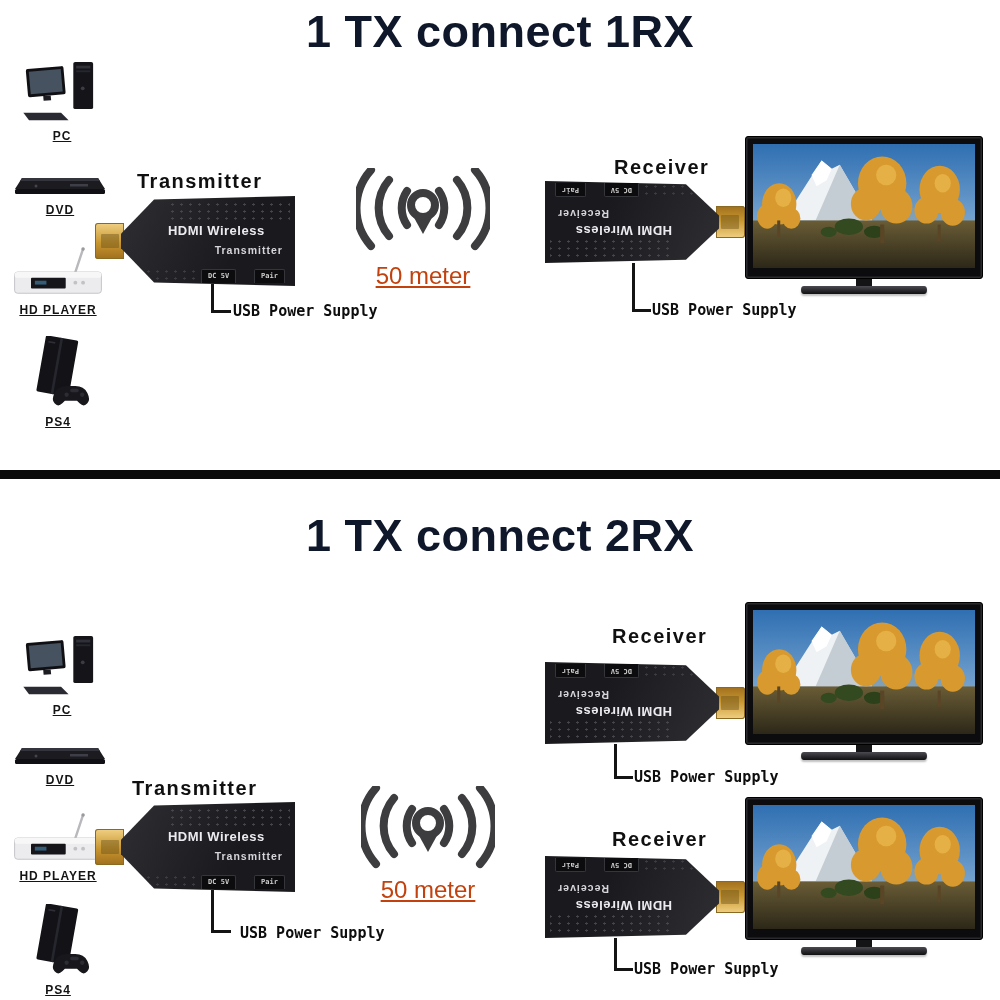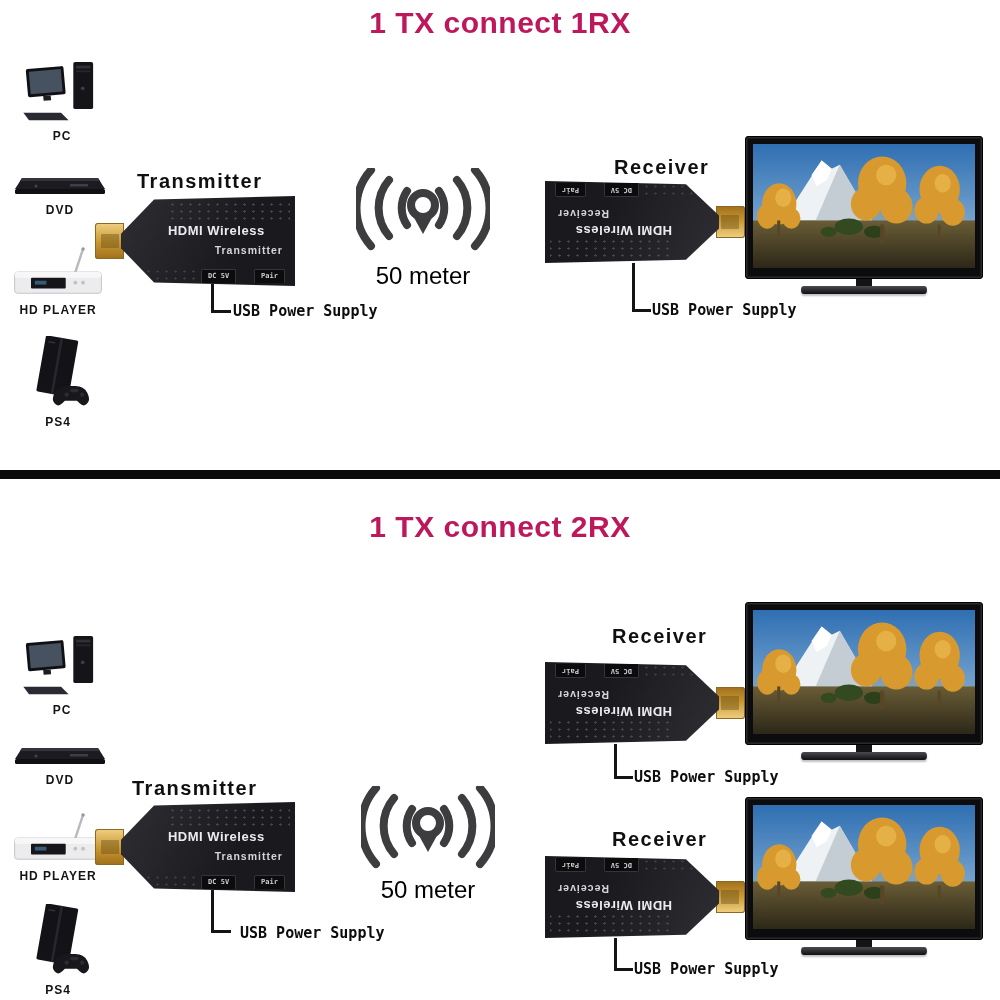--- a/index.html
+++ b/index.html
@@ -1,26 +1,26 @@
 <!DOCTYPE html>
 <html><head>
 <meta charset="utf-8">
 <style>
   html,body{margin:0;padding:0;background:#fff;}
   .canvas{position:relative;width:1000px;height:1000px;background:#ffffff;overflow:hidden;
           font-family:"Liberation Sans",sans-serif;}
 
   
   .title{position:absolute;left:0;width:100%;text-align:center;
-         font-weight:bold;font-size:30px;letter-spacing:0.5px;color:#be185d;}
+         font-weight:bold;font-size:45px;letter-spacing:0.5px;color:#0f172a;}
   .divider{position:absolute;left:0;width:100%;height:9px;background:#0a0a0a;}
 
   
   .source{position:absolute;display:flex;flex-direction:column;align-items:center;gap:3px;}
-  .src-label{font-weight:bold;font-size:12px;letter-spacing:1px;color:#141414;text-align:center;white-space:nowrap;}
+  .src-label{font-weight:bold;font-size:12px;letter-spacing:1px;color:#141414;text-align:center;white-space:nowrap;text-decoration:underline;}
   .source svg{display:block;}
 
   
   .dongle{position:absolute;}
   .dongle .plug{position:absolute;left:0;top:30%;width:29px;height:40%;
     background:linear-gradient(#f0d084,#c8962f 55%,#a06f1d);
     border-radius:3px 0 0 3px;box-shadow:inset 0 0 0 1px #8a6a22;}
   .dongle .plug::after{content:"";position:absolute;left:22%;right:18%;top:30%;bottom:30%;
     background:#6b511a;opacity:.45;border-radius:1px;}
   .dongle .body{position:absolute;left:26px;top:0;right:0;bottom:0;
@@ -38,21 +38,21 @@
   .dongle .port{background:#0c0c0e;border:1px solid #35353c;border-bottom:none;
     padding:2px 6px 3px;font-weight:bold;font-size:7px;color:#cfcfcf;
     font-family:"DejaVu Sans Mono",monospace;border-radius:2px 2px 0 0;white-space:nowrap;}
   .dongle.rx{transform:rotate(180deg);}
 
   .dev-label{position:absolute;font-weight:bold;font-size:20px;letter-spacing:1.5px;
     color:#101010;white-space:nowrap;}
   .elbow{position:absolute;border-left:3px solid #141414;border-bottom:3px solid #141414;}
   .usb{position:absolute;font-family:"DejaVu Sans Mono",monospace;font-weight:bold;
     font-size:15px;color:#0d0d0d;white-space:nowrap;}
-  .dist{position:absolute;font-size:24px;color:#000000;text-align:center;}
+  .dist{position:absolute;font-size:24px;color:#c2410c;text-align:center;text-decoration:underline;}
 
   
   .wifi{position:absolute;}
 
   
   .tv{position:absolute;}
   .tv-frame{background:#0c0c0e;border:1px solid #000;border-radius:3px;
     padding:7px 7px 10px;box-shadow:inset 0 0 0 1.5px #2a2a2e;}
   .tv-frame svg{display:block;width:100%;height:124px;}
   .tv-neck{width:16px;height:7px;background:#141416;margin:0 auto;}

